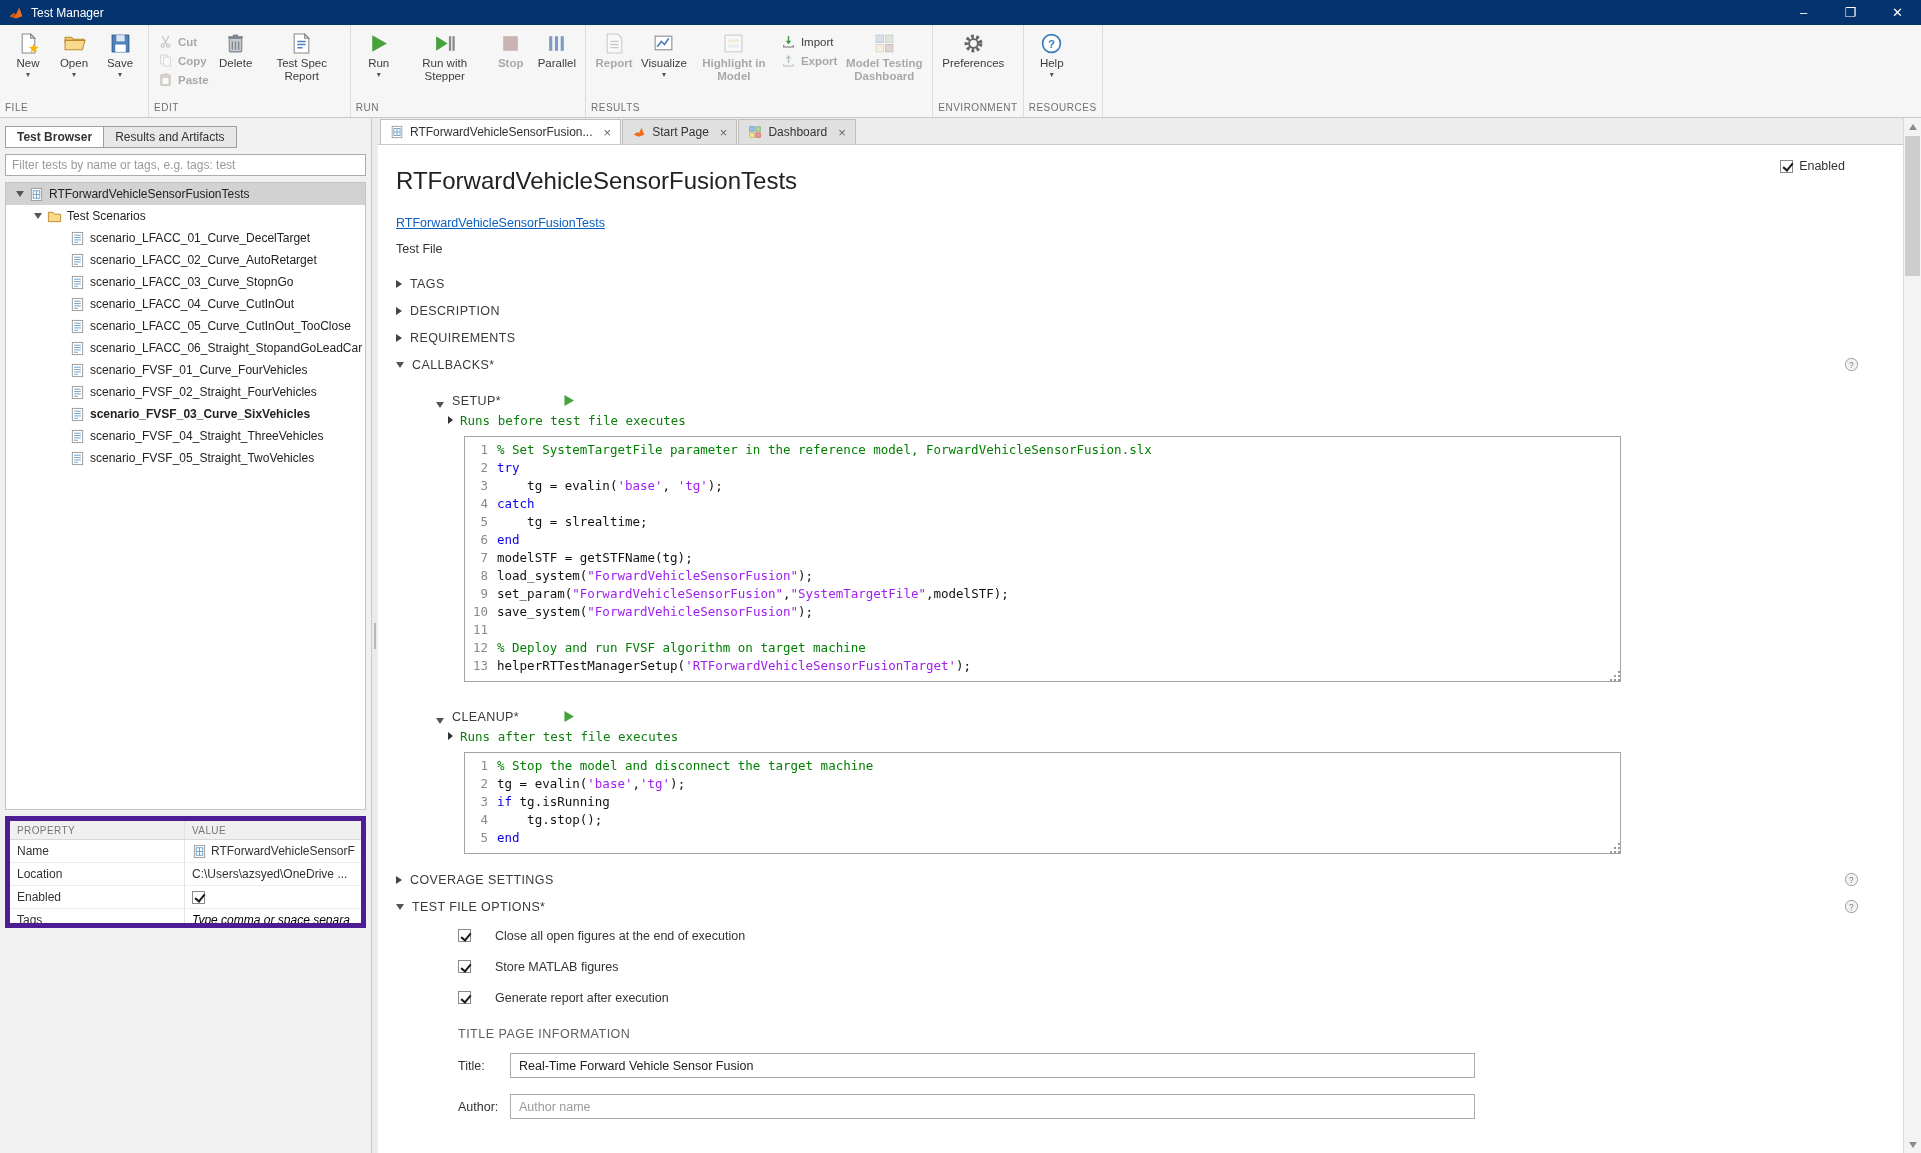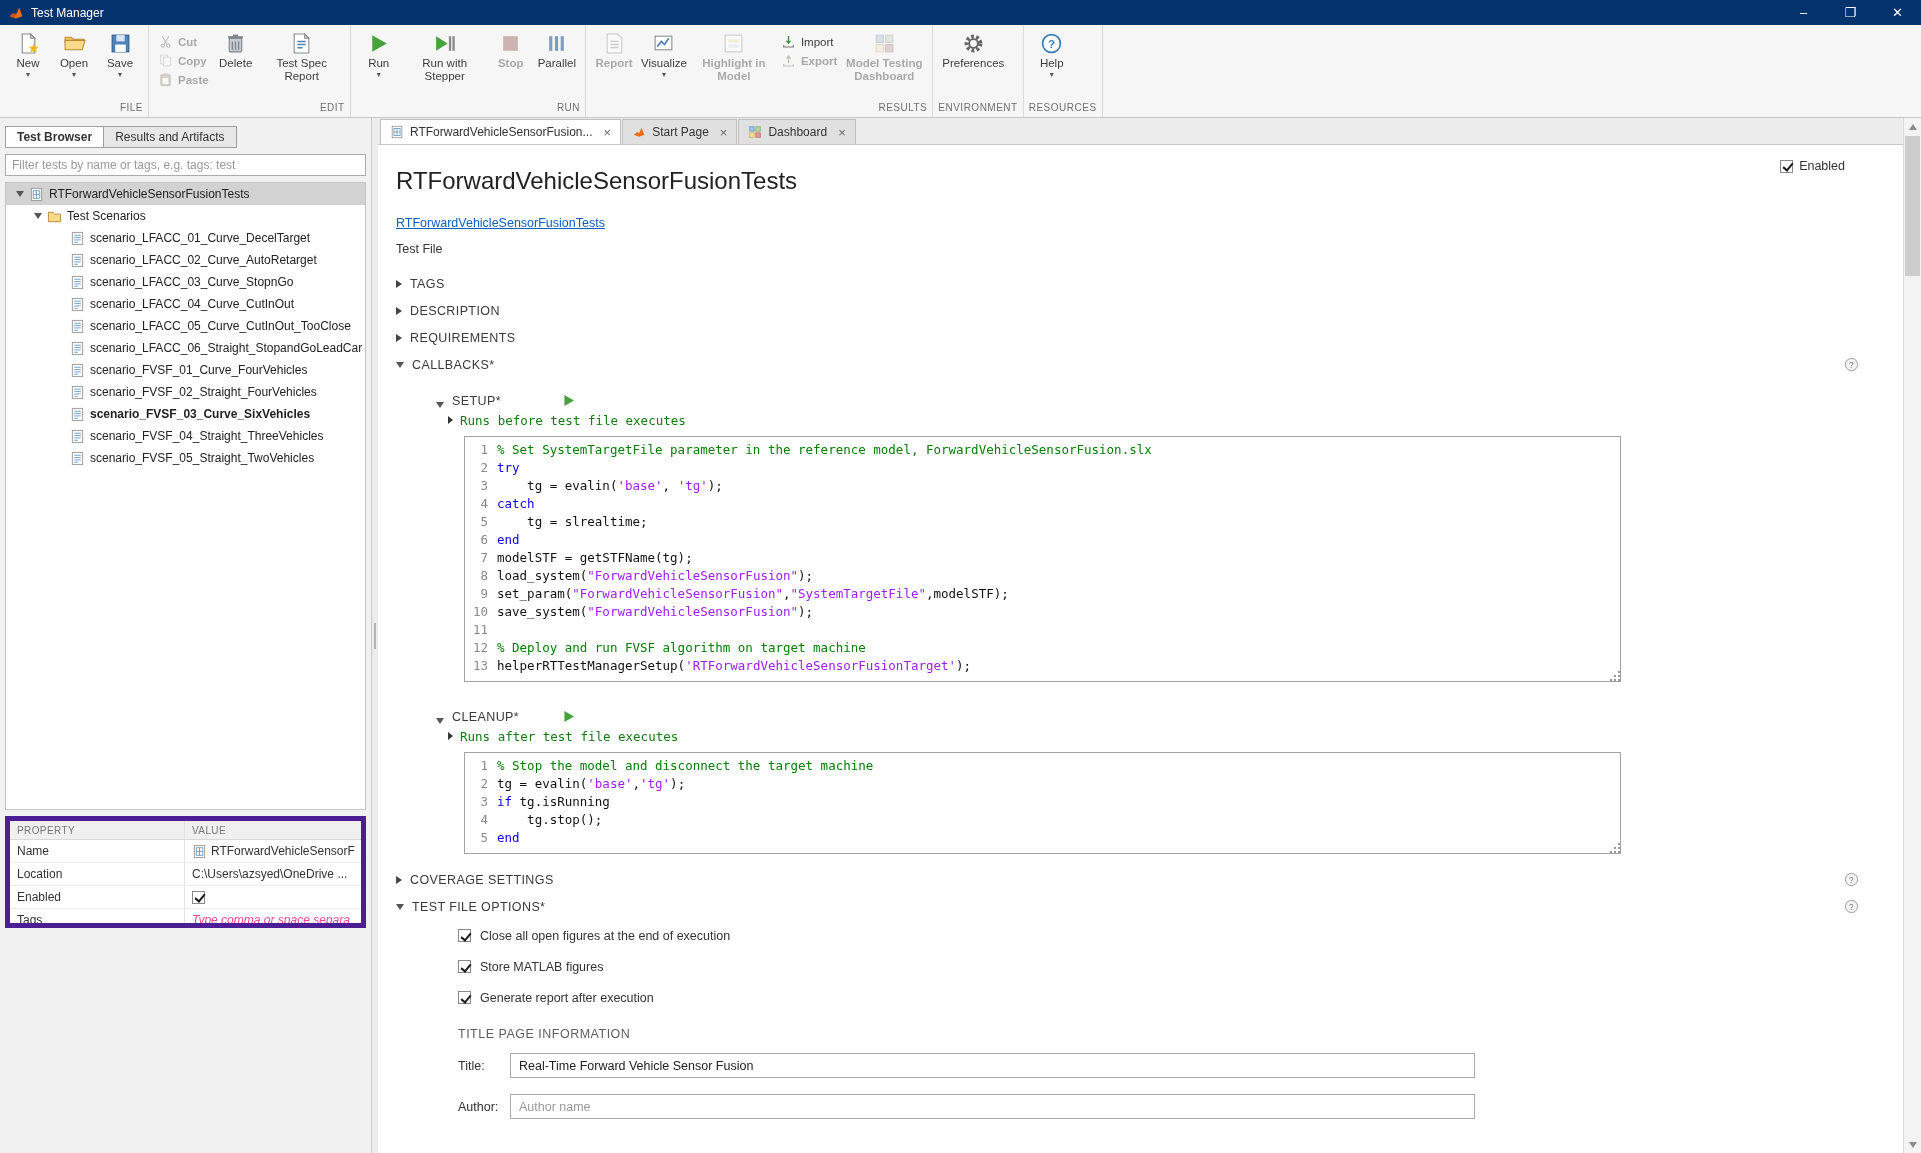--- a/index.html
+++ b/index.html
@@ -17,21 +17,21 @@
 
   
   .ribbon-row { height:27px; background:#04336e; display:flex; align-items:flex-end; flex:0 0 auto; }
   .ribbon-tab { margin-left:10px; height:23px; padding:0 26px; background:#f6f6f6; border-radius:3px 3px 0 0;
                 display:flex; align-items:center; font-size:11.5px; font-weight:bold; letter-spacing:0.8px; color:#333; }
 
   
   .toolbar { height:93px; background:#f6f6f6; border-bottom:1px solid #c8c8c8; display:flex; flex:0 0 auto; }
   .tb-section { display:flex; flex-direction:column; border-right:1px solid #dcdcdc; padding:2px 5px 0 5px; }
   .tb-items { flex:1; display:flex; align-items:stretch; }
-  .tb-sec-label { height:15px; text-align:right; font-size:10px; color:#707070; letter-spacing:0.5px; }
+  .tb-sec-label { height:15px; text-align:left; font-size:10px; color:#707070; letter-spacing:0.5px; }
   .tb-large { min-width:46px; max-width:86px; display:flex; flex-direction:column; align-items:center; padding:5px 4px 0 4px; }
   .tb-large .ic { width:23px; height:23px; margin-bottom:2px; }
   .tb-large .lb { font-size:11.5px; color:#3c3c3c; text-align:center; line-height:13px; }
   .caret { font-size:8px; color:#555; line-height:8px; margin-top:1px; }
   .tb-stack { display:flex; flex-direction:column; justify-content:flex-start; padding-top:5px; }
   .tb-small { display:flex; align-items:center; gap:5px; font-size:11.5px; color:#3c3c3c; padding:2px 4px; }
   .tb-small .ic { width:15px; height:15px; }
   .disabled { opacity:0.42; filter:grayscale(55%);font-weight:bold; }
   .ic svg { display:block; width:100%; height:100%; }
 
@@ -51,21 +51,21 @@
   .tree-row.selected { background:#d2d2d2; }
   .tree-ic { width:15px; height:15px; flex:0 0 15px; }
   .tri { width:0; height:0; flex:0 0 auto; }
   .tri-d { border-top:6px solid #555; border-left:4px solid transparent; border-right:4px solid transparent; }
   .tri-r { border-left:6px solid #555; border-top:4px solid transparent; border-bottom:4px solid transparent; }
   .props { height:112px; flex:0 0 auto; margin:6px 5px 0 5px; background:#fff; border:5px solid #4c1d95; overflow:hidden; }
   .prop-head { height:19px; display:flex; background:#f0f0f0; border-bottom:1px solid #d8d8d8; font-size:10px; color:#777; letter-spacing:0.4px; align-items:center; }
   .prop-col1 { width:175px; flex:0 0 175px; padding-left:7px; border-right:1px solid #e3e3e3; height:100%; display:flex; align-items:center; gap:5px; overflow:hidden; }
   .prop-col2 { flex:1; padding-left:7px; height:100%; display:flex; align-items:center; gap:4px; overflow:hidden; white-space:nowrap; }
   .prop-row { height:23px; display:flex; border-bottom:1px solid #ececec; font-size:12px; color:#333; }
-  .prop-placeholder { color:#ec4899; font-style:italic; }
+  .prop-placeholder { color:#000000; font-style:italic; }
   .lp-spacer { flex:1; }
 
   .splitter { width:6px; flex:0 0 6px; background:#ececec; position:relative; }
   .splitter .grip { position:absolute; left:2px; top:505px; width:2px; height:26px; background:#b5b5b5; }
 
   
   .content { flex:1; display:flex; flex-direction:column; background:#fff; min-width:0; }
   .doc-tabs { height:27px; flex:0 0 auto; background:#ececec; border-bottom:1px solid #c9c9c9; display:flex; align-items:flex-end; padding-left:2px; gap:1px; }
   .doc-tab { height:25px; display:flex; align-items:center; gap:6px; padding:0 9px; background:#e0e0e0; border:1px solid #bfbfbf; border-bottom:none; font-size:12px; color:#333; }
   .doc-tab.active { background:#fff; }
@@ -94,21 +94,21 @@
 
   .code-box { width:1157px; margin:4px 0 12px 68px; border:1px solid #a3a3a3; background:#fff; padding:4px 8px 6px 0; position:relative; font-family:"DejaVu Sans Mono",monospace; font-size:12.5px; line-height:18px; }
   .code-line { display:flex; min-height:18px; }
   .ln { width:32px; flex:0 0 32px; text-align:right; padding-right:9px; color:#8a8a8a; }
   .lc { white-space:pre; color:#111; }
   .tok-c { color:#027f02; }
   .tok-k { color:#0d00e6; }
   .tok-s { color:#a020f0; }
   .code-grip { position:absolute; right:4px; bottom:4px; width:2px; height:2px; background:#999; color:#999; box-shadow:-4px 4px 0 0, 0 4px 0 0, 4px 4px 0 0, 4px 0 0 0, 4px -4px 0 0; }
 
-  .option-row { height:31px; display:flex; align-items:center; gap:9px; margin-left:62px; font-size:12.5px; color:#333; }
+  .option-row { height:31px; display:flex; align-items:center; gap:24px; margin-left:62px; font-size:12.5px; color:#333; }
   .tpi-heading { margin:14px 0 12px 62px; font-size:12.5px; color:#5f5f5f; letter-spacing:0.5px; }
   .field-row { display:flex; align-items:center; margin:0 0 16px 62px; }
   .field-label { width:52px; flex:0 0 52px; font-size:12.5px; color:#333; }
   .field-input { width:965px; height:25px; border:1px solid #ababab; padding:0 8px; font-size:12.5px; font-family:"Liberation Sans",sans-serif; color:#222; }
   .field-input::placeholder { color:#9a9a9a; }
 
   
   .scrollbar { width:18px; flex:0 0 18px; background:#f3f3f3; border-left:1px solid #dadada; position:relative; }
   .sb-btn { position:absolute; left:0; width:100%; height:17px; display:flex; align-items:center; justify-content:center; }
   .sb-btn.top { top:0; } .sb-btn.bottom { bottom:0; }

